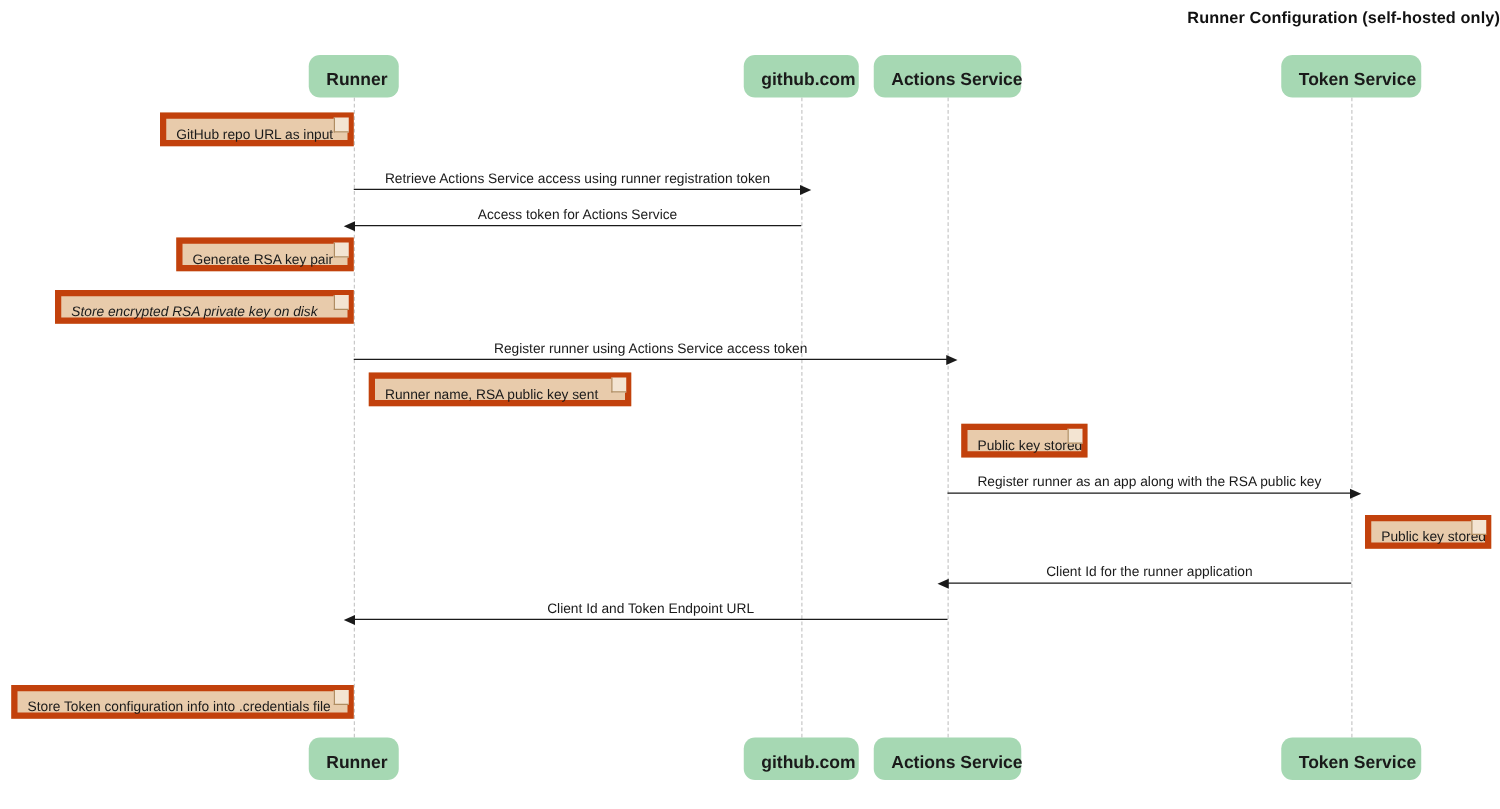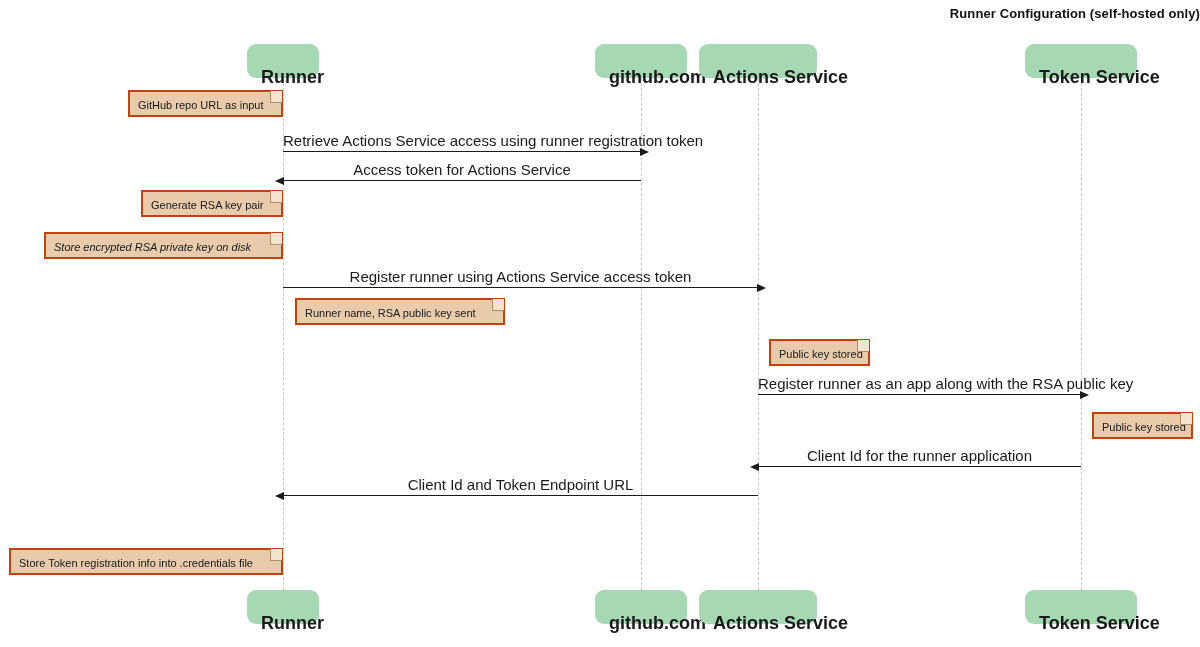--- a/index.html
+++ b/index.html
@@ -37,32 +37,32 @@
   }
   
   .participant {
     position: absolute;
     box-sizing: border-box;
     background: #a6d8b3;
     border-radius: 9px;
     height: 34px;
     line-height: 34px;
     text-align: center;
-    font-size: 18px;
+    font-size: 14px;
     font-weight: bold;
     color: #1a1a1a;
     white-space: nowrap;
-    padding: 16px 14px;
+    padding: 2px 14px;
   }
   
   .note {
     position: absolute;
     box-sizing: border-box;
     background: #e8cbab;
-    border: 2px solid #c2410c;
+    border: 5px solid #c2410c;
     font-size: 11px;
     color: #1a1a1a;
     padding: 6px 9px 6px 8px;
     white-space: nowrap;
     line-height: 14px;
     height: 27px;
   }
   .note .fold {
     position: absolute;
     top: -1px;
@@ -94,21 +94,21 @@
   .msg .head.left {
     left: -8px;
     border-right: 9px solid #1a1a1a;
   }
   .msg .label {
     position: absolute;
     bottom: 3px;
     left: 0;
     width: 100%;
     text-align: center;
-    font-size: 15px;
+    font-size: 11px;
     color: #1a1a1a;
     white-space: nowrap;
   }
 </style>
 </head>
 <body>
 
 <div id="diagram">
 
   <div id="title">Runner Configuration (self-hosted only)</div>
@@ -200,16 +200,16 @@
   </div>
 
   <div class="msg" style="left:283px; top:495px; width:475px;">
     <span class="label">Client Id and Token Endpoint URL</span>
     <span class="head left"></span>
   </div>
 
 
   <div class="note" style="left:9px; top:548px; width:274px;">
     <span class="fold"></span>
-    <span>Store Token registration info into .credentials file</span>
+    <span>Store Token configuration info into .credentials file</span>
   </div>
 
 </div>
 
 </body></html>

